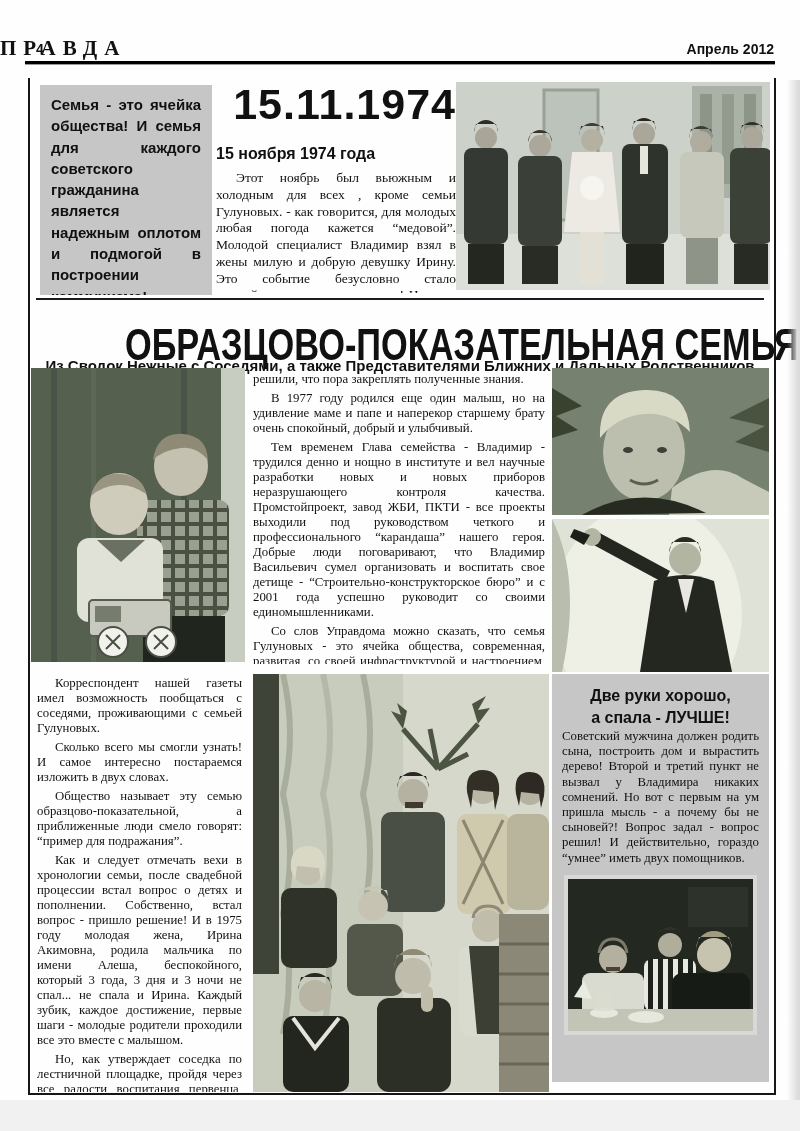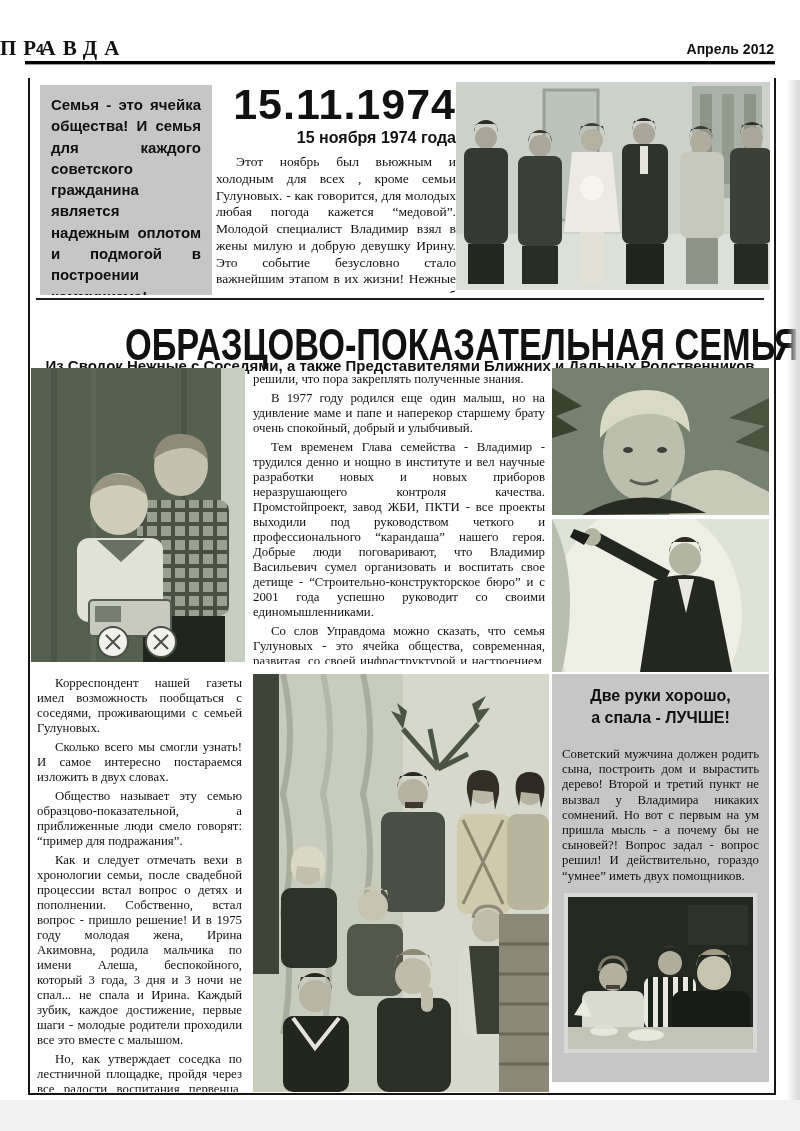--- a/index.html
+++ b/index.html
@@ -22,21 +22,21 @@
   
   .frame{position:absolute;left:28px;top:78px;width:744px;height:1015px;
         border-left:2px solid #161616;border-right:2px solid #161616;border-bottom:2px solid #161616;}
 
   
   .lead-box{position:absolute;left:40px;top:85px;width:172px;height:210px;background:#c6c6c6;
         box-sizing:border-box;padding:9px 11px;overflow:hidden;}
   .lead-box p{margin:0;font:bold 15px/1.42 "Liberation Sans",sans-serif;text-align:justify;}
   .date-article{position:absolute;left:216px;top:83px;width:240px;height:210px;overflow:hidden;}
   .bigdate{font:bold 43px/1 "Liberation Sans",sans-serif;letter-spacing:1px;text-align:right;}
-  .datesub{font:bold 16px/1.2 "Liberation Sans",sans-serif;text-align:right;margin-top:2px;}
+  .datesub{font:bold 16px/1.2 "Liberation Sans",sans-serif;text-align:left;margin-top:18px;}
   .date-article p{margin:7px 0 0 0;font:13.5px/1.24 "Liberation Serif",serif;
         text-align:justify;text-indent:20px;}
 
   .divider{position:absolute;left:36px;top:298px;width:728px;height:2px;background:#1c1c1c;}
 
   
   .headline{position:absolute;left:30px;top:301px;width:740px;text-align:center;}
   .headline span{display:inline-block;white-space:nowrap;
         font:bold 44px/1.05 "Liberation Sans",sans-serif;transform:scaleX(0.78);transform-origin:50% 0;}
   .subheadline{position:absolute;left:30px;top:346px;width:740px;text-align:center;
@@ -54,21 +54,21 @@
   .fig-wedding{left:456px;top:82px;}
   .fig-kids{left:31px;top:368px;}
   .fig-blond{left:552px;top:368px;}
   .fig-suit{left:552px;top:519px;}
   .fig-family{left:253px;top:674px;}
 
   
   .sidebar{position:absolute;left:552px;top:674px;width:217px;height:408px;background:#c6c6c6;
         box-sizing:border-box;padding:10px 10px 8px 10px;overflow:hidden;}
   .sidebar h3{margin:2px 0 0 0;font:bold 16px/1.25 "Liberation Sans",sans-serif;text-align:center;}
-  .sidebar p{margin:19px 0 0 0;font:12.8px/15.2px "Liberation Serif",serif;text-align:justify;}
+  .sidebar p{margin:1px 0 0 0;font:12.8px/15.2px "Liberation Serif",serif;text-align:justify;}
   .sidebar .photo-frame{margin:9px auto 0 auto;width:185px;border:4px solid #d8d8d8;line-height:0;}
 </style>
 </head>
 <body>
 
 <div class="page">
 
   <span class="pagenum">4</span>
   <span class="masthead">ПРАВДА</span>
   <span class="issue">Апрель 2012</span>

